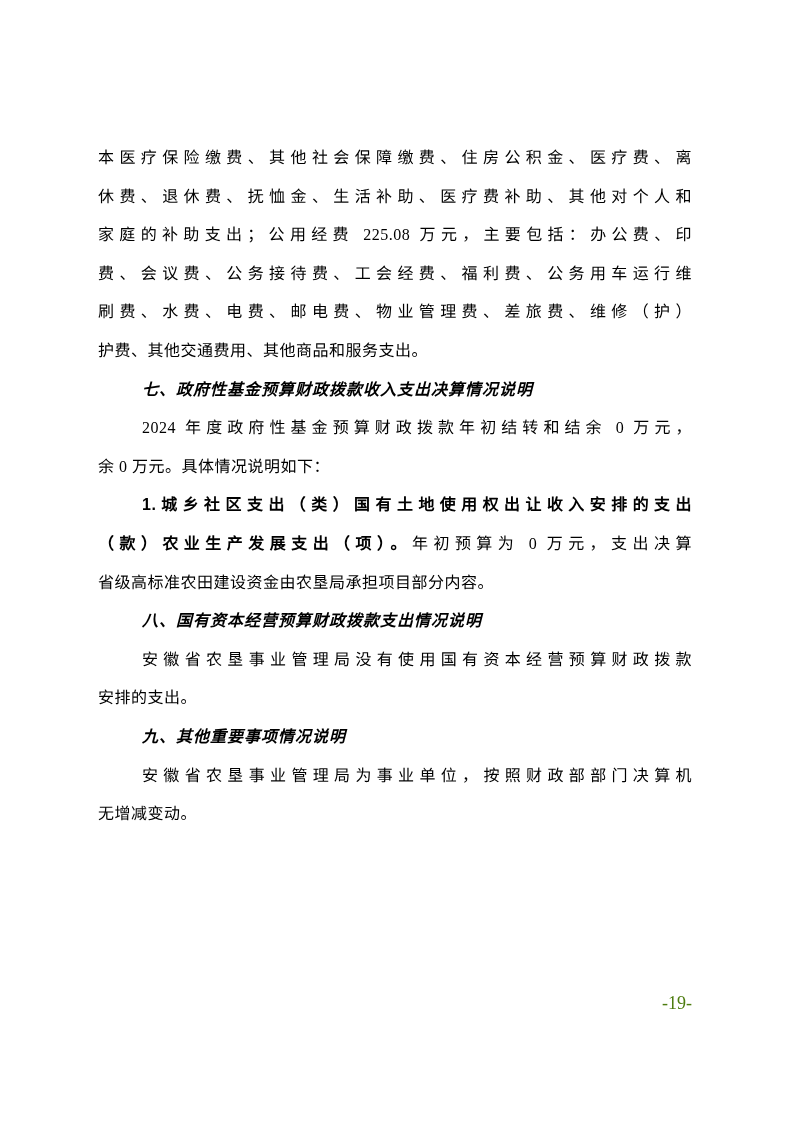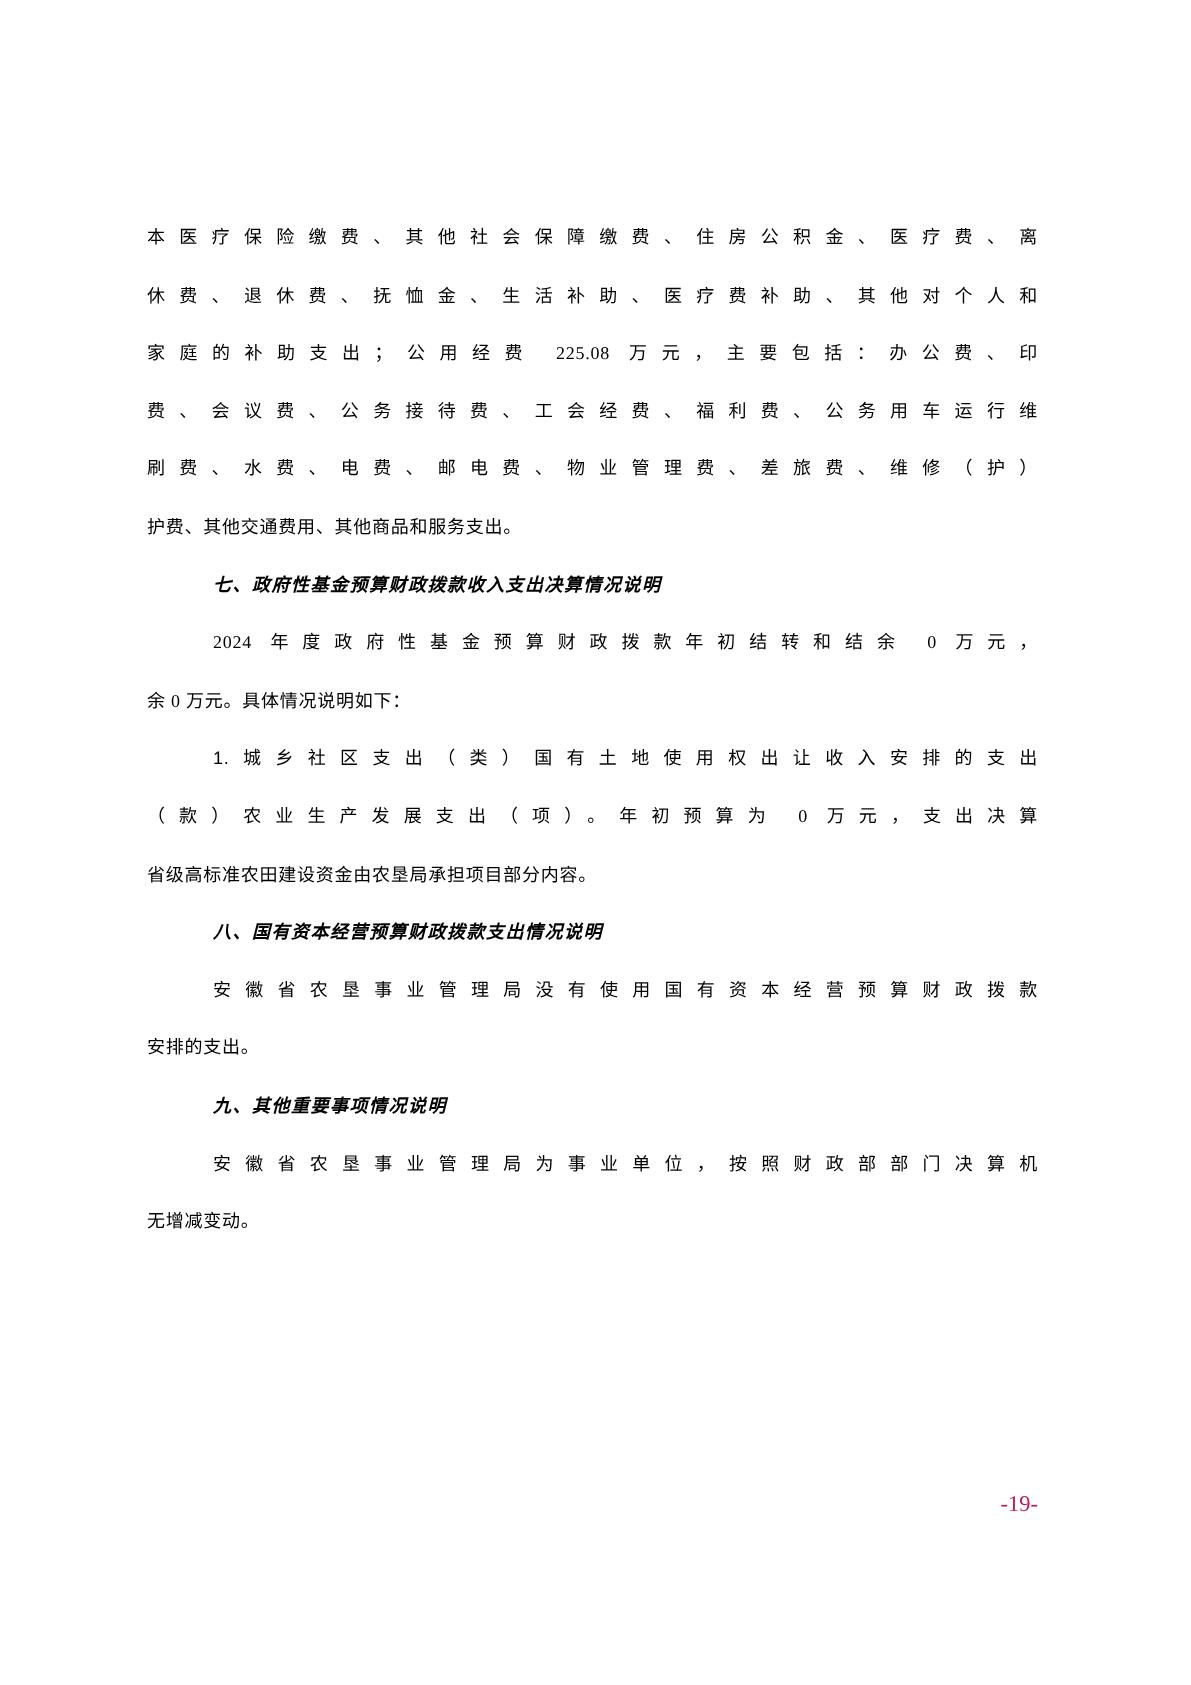--- a/index.html
+++ b/index.html
@@ -16,21 +16,21 @@
     font-family: "Liberation Serif", "DejaVu Serif", serif;
     overflow: hidden;
   }
   .content {
     position: absolute;
     left: 98px;
     top: 139px;
     width: 594px;
   }
   .line {
-    font-size: 12px;
+    font-size: 16px;
     line-height: 38.6px;
     height: 38.6px;
     white-space: nowrap;
     text-align: left;
     letter-spacing: 0.5px;
   }
   
   .line.fill {
     text-align: justify;
     text-align-last: justify;
@@ -39,30 +39,30 @@
     text-indent: 44px;
   }
   .heading {
     font-family: "Liberation Sans", "DejaVu Sans", sans-serif;
     font-weight: 700;
     letter-spacing: 1px;
     font-style: italic;
   }
   .bold-sans {
     font-family: "Liberation Sans", "DejaVu Sans", sans-serif;
-    font-weight: 400;
+    font-weight: 700;
   }
   .page-number {
     position: absolute;
     top: 992px;
     right: 102px;
-    font-size: 15px;
+    font-size: 18px;
     line-height: 22px;
     font-family: "Liberation Serif", "DejaVu Serif", serif;
-    color: #be185d;
+    color: #4d7c0f;
   }
 </style>
 </head>
 <body>
 
 <div class="page">
   <div class="content">
 
     <div class="line fill">本医疗保险缴费、其他社会保障缴费、住房公积金、医疗费、离</div>
     <div class="line fill">休费、退休费、抚恤金、生活补助、医疗费补助、其他对个人和</div>

